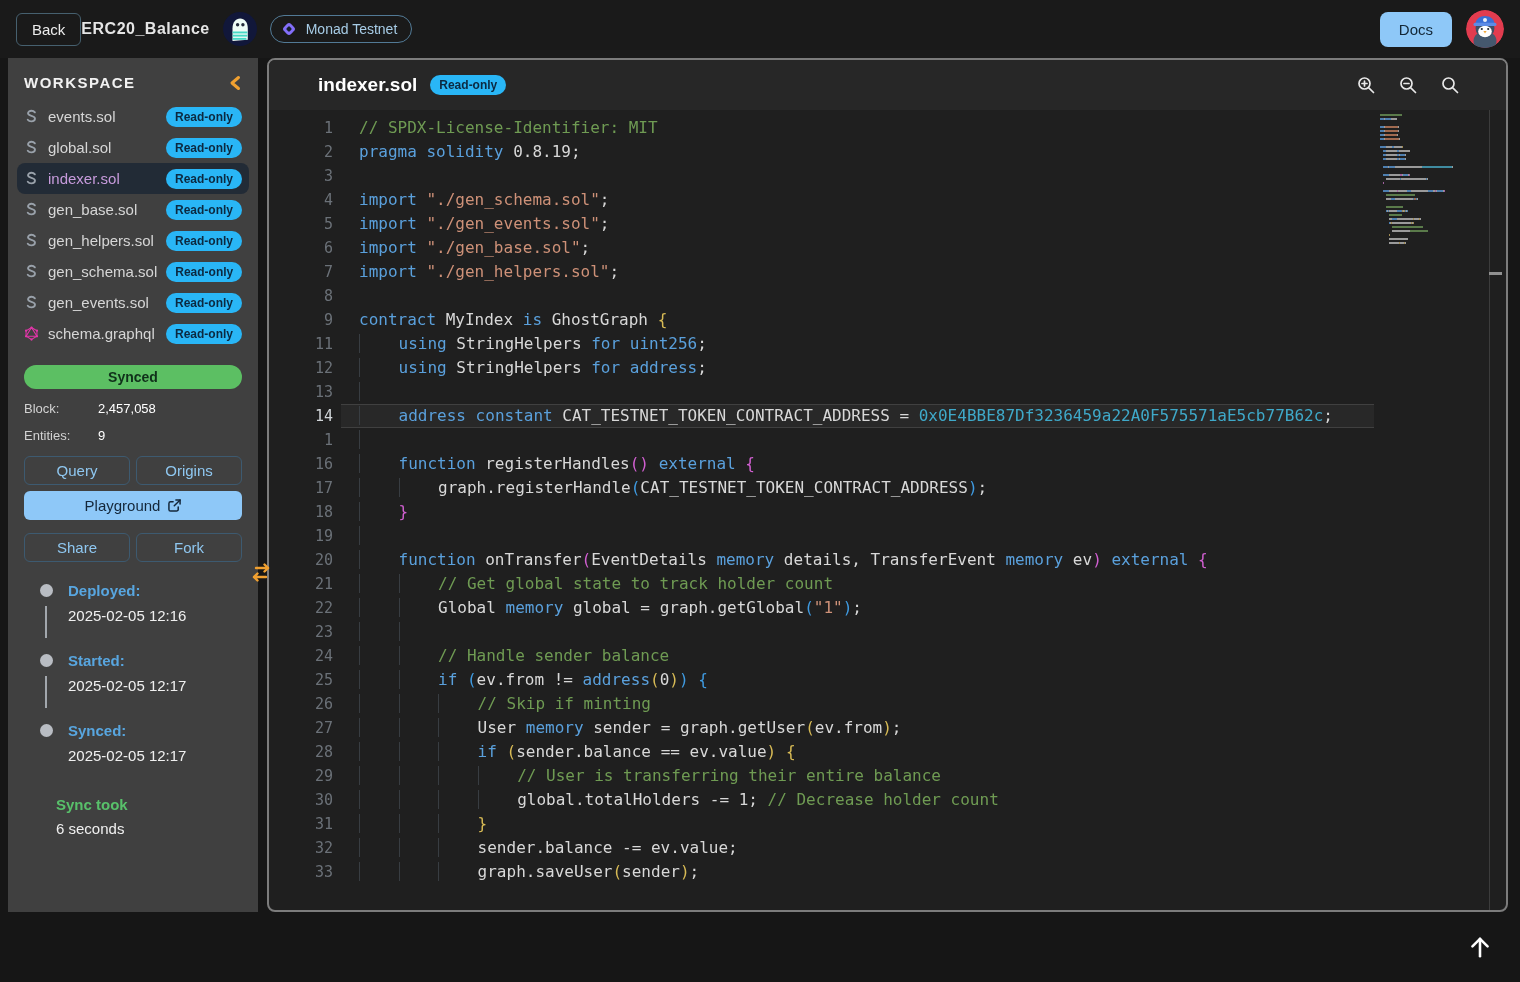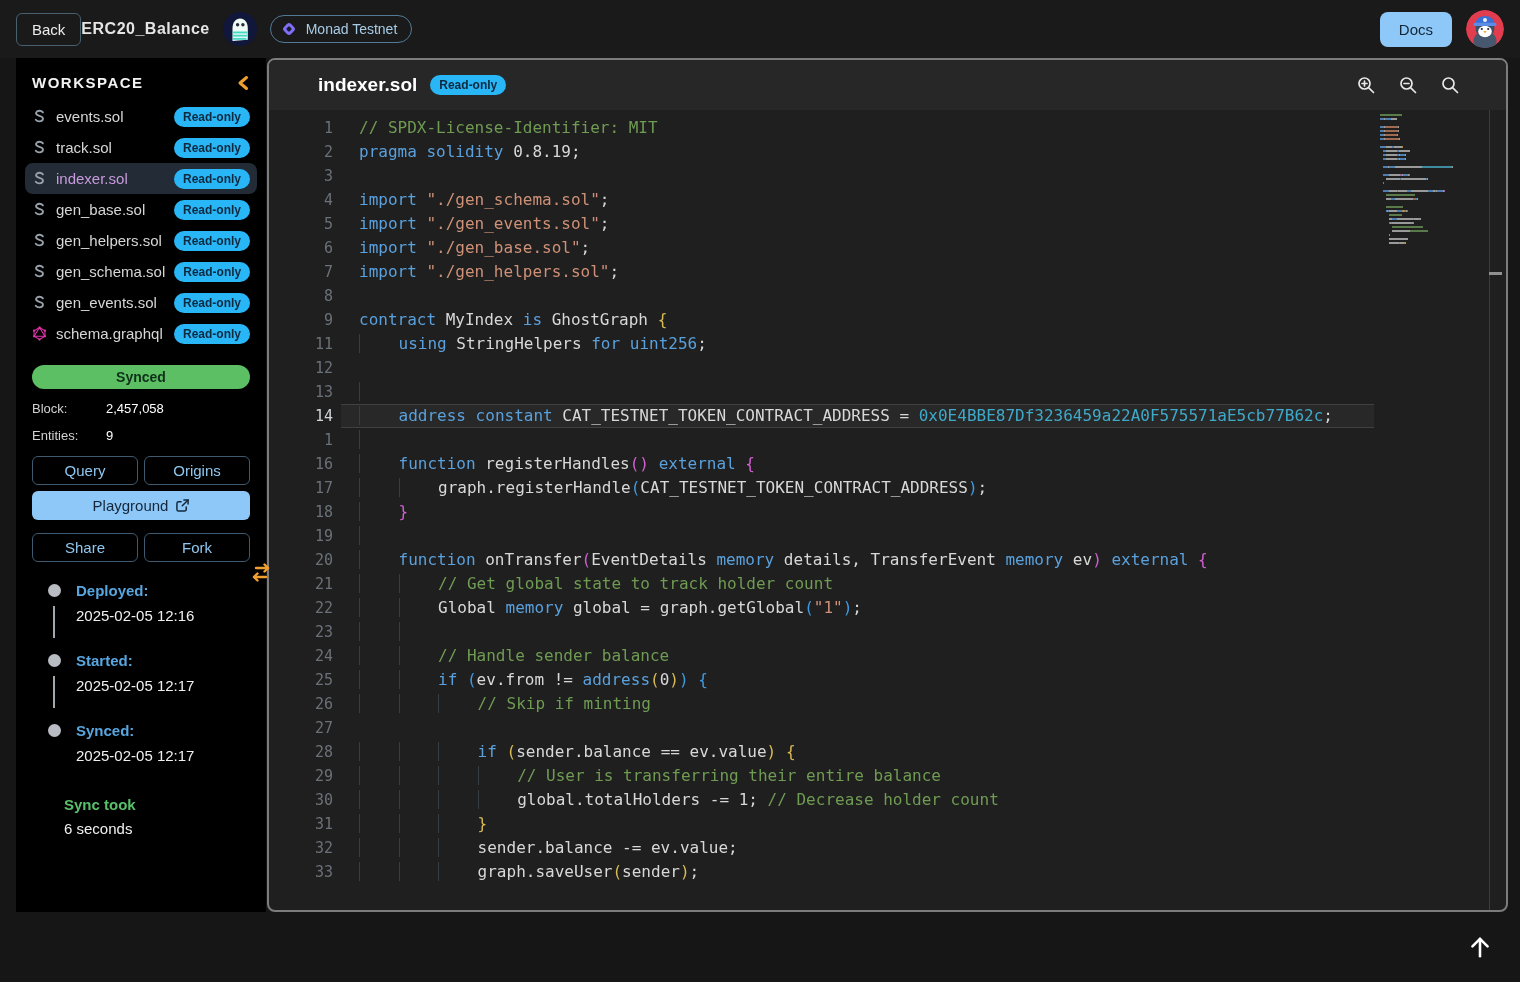--- a/index.html
+++ b/index.html
@@ -20,21 +20,21 @@
   .app-title{font-size:16px;font-weight:bold;color:#e5e5e5;letter-spacing:.5px;margin-left:0;}
   .ghost-logo{width:36px;height:36px;margin-left:12px;flex:none;}
   .net-badge{display:flex;align-items:center;gap:8px;border:1px solid #527a96;border-radius:16px;
     padding:4px 14px 4px 9px;color:#a7cce6;font-size:14px;margin-left:12px;}
   .spacer{flex:1;}
   .btn-docs{background:var(--blue);color:#122636;border:none;border-radius:8px;font-size:15px;
     padding:9px 19px;font-family:inherit;cursor:pointer;}
   .avatar{width:38px;height:38px;border-radius:50%;overflow:hidden;margin-left:14px;flex:none;}
   
   .app{position:relative;height:854px;}
-  .sidebar{position:absolute;left:16px;top:0;width:250px;height:100%;background:#000000;
+  .sidebar{position:absolute;left:8px;top:0;width:250px;height:100%;background:#404040;
     padding:12px 16px 0;}
   .ws-head{display:flex;justify-content:space-between;align-items:center;margin:4px 0 10px;}
   .ws-title{font-weight:bold;font-size:15px;letter-spacing:1.5px;color:#f2f2f2;}
   .ws-collapse{cursor:pointer;line-height:0;}
   .file-row{display:flex;align-items:center;height:31px;border-radius:8px;padding:0 7px;
     margin:0 -7px;gap:9px;cursor:pointer;}
   .file-row.selected{background:#222b36;}
   .file-row.selected .file-name{color:var(--purple);}
   .file-icon{line-height:0;flex:none;}
   .file-name{font-size:15px;color:#d6d6d6;flex:1;white-space:nowrap;}
@@ -149,21 +149,21 @@
           <span class="file-icon"><svg width="15" height="15" viewBox="0 0 16 16" fill="none">
               <path d="M11.6 3.6C10.7 2.4 9.5 1.8 8 1.8c-2.1 0-3.7 1.1-3.7 2.8 0 3.4 7.4 1.9 7.4 5.6 0 1.8-1.6 3-3.9 3-1.6 0-2.9-.6-3.8-1.8" stroke="#99a1aa" stroke-width="2" stroke-linecap="round"></path>
             </svg></span>
           <span class="file-name">events.sol</span>
           <span class="badge">Read-only</span>
         </div>
         <div class="file-row">
           <span class="file-icon"><svg width="15" height="15" viewBox="0 0 16 16" fill="none">
               <path d="M11.6 3.6C10.7 2.4 9.5 1.8 8 1.8c-2.1 0-3.7 1.1-3.7 2.8 0 3.4 7.4 1.9 7.4 5.6 0 1.8-1.6 3-3.9 3-1.6 0-2.9-.6-3.8-1.8" stroke="#99a1aa" stroke-width="2" stroke-linecap="round"></path>
             </svg></span>
-          <span class="file-name">track.sol</span>
+          <span class="file-name">global.sol</span>
           <span class="badge">Read-only</span>
         </div>
         <div class="file-row selected">
           <span class="file-icon"><svg width="15" height="15" viewBox="0 0 16 16" fill="none">
               <path d="M11.6 3.6C10.7 2.4 9.5 1.8 8 1.8c-2.1 0-3.7 1.1-3.7 2.8 0 3.4 7.4 1.9 7.4 5.6 0 1.8-1.6 3-3.9 3-1.6 0-2.9-.6-3.8-1.8" stroke="#99a1aa" stroke-width="2" stroke-linecap="round"></path>
             </svg></span>
           <span class="file-name">indexer.sol</span>
           <span class="badge">Read-only</span>
         </div>
         <div class="file-row">
@@ -342,20 +342,21 @@
           <div class="code-line">
             <span class="ln">9</span>
             <span class="lc"><span class="tk-k">contract</span><span class="tk-p"> MyIndex </span><span class="tk-k">is</span><span class="tk-p"> GhostGraph </span><span class="tk-y">{</span></span>
           </div>
           <div class="code-line">
             <span class="ln">11</span>
             <span class="lc"><span class="ig">    </span><span class="tk-k">using</span><span class="tk-p"> StringHelpers </span><span class="tk-k">for</span><span class="tk-p"> </span><span class="tk-k">uint256</span><span class="tk-p">;</span></span>
           </div>
           <div class="code-line">
             <span class="ln">12</span>
+            <span class="lc"><span class="ig">    </span><span class="tk-k">using</span><span class="tk-p"> StringHelpers </span><span class="tk-k">for</span><span class="tk-p"> </span><span class="tk-k">address</span><span class="tk-p">;</span></span>
           </div>
           <div class="code-line">
             <span class="ln">13</span>
             <span class="lc"><span class="ig">    </span></span>
           </div>
           <div class="code-line active">
             <span class="ln">14</span>
             <span class="lc"><span class="ig">    </span><span class="tk-k">address</span><span class="tk-p"> </span><span class="tk-k">constant</span><span class="tk-p"> CAT_TESTNET_TOKEN_CONTRACT_ADDRESS = </span><span class="tk-h">0x0E4BBE87Df3236459a22A0F575571aE5cb77B62c</span><span class="tk-p">;</span></span>
           </div>
           <div class="code-line">
@@ -401,20 +402,21 @@
           <div class="code-line">
             <span class="ln">25</span>
             <span class="lc"><span class="ig">    </span><span class="ig">    </span><span class="tk-k">if</span><span class="tk-p"> </span><span class="tk-b">(</span><span class="tk-p">ev.from != </span><span class="tk-k">address</span><span class="tk-y">(</span><span class="tk-p">0</span><span class="tk-y">)</span><span class="tk-b">)</span><span class="tk-p"> </span><span class="tk-b">{</span></span>
           </div>
           <div class="code-line">
             <span class="ln">26</span>
             <span class="lc"><span class="ig">    </span><span class="ig">    </span><span class="ig">    </span><span class="tk-c">// Skip if minting</span></span>
           </div>
           <div class="code-line">
             <span class="ln">27</span>
+            <span class="lc"><span class="ig">    </span><span class="ig">    </span><span class="ig">    </span><span class="tk-p">User </span><span class="tk-k">memory</span><span class="tk-p"> sender = graph.getUser</span><span class="tk-y">(</span><span class="tk-p">ev.from</span><span class="tk-y">)</span><span class="tk-p">;</span></span>
           </div>
           <div class="code-line">
             <span class="ln">28</span>
             <span class="lc"><span class="ig">    </span><span class="ig">    </span><span class="ig">    </span><span class="tk-k">if</span><span class="tk-p"> </span><span class="tk-y">(</span><span class="tk-p">sender.balance == ev.value</span><span class="tk-y">)</span><span class="tk-p"> </span><span class="tk-y">{</span></span>
           </div>
           <div class="code-line">
             <span class="ln">29</span>
             <span class="lc"><span class="ig">    </span><span class="ig">    </span><span class="ig">    </span><span class="ig">    </span><span class="tk-c">// User is transferring their entire balance</span></span>
           </div>
           <div class="code-line">

